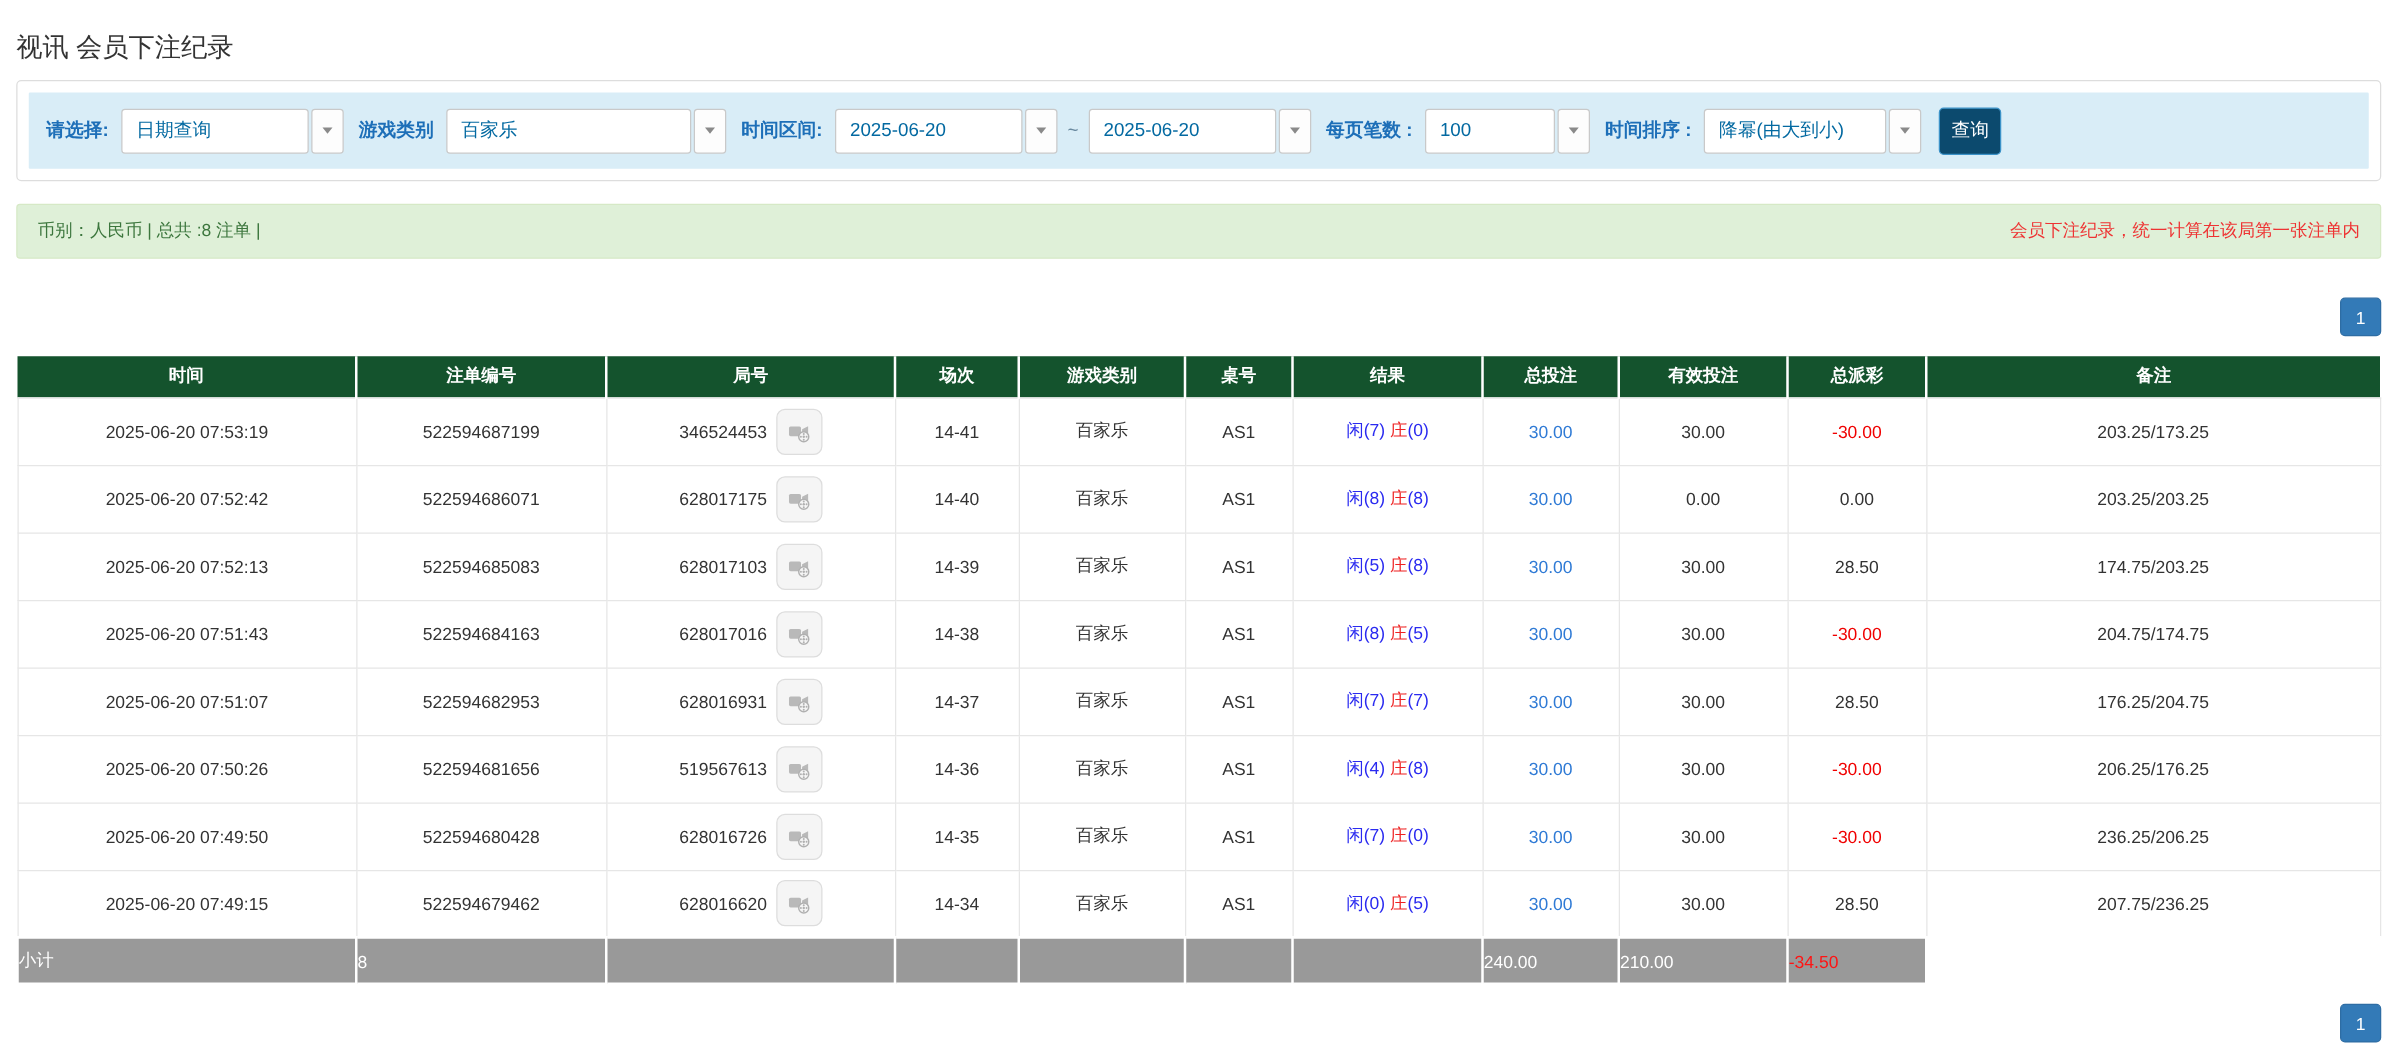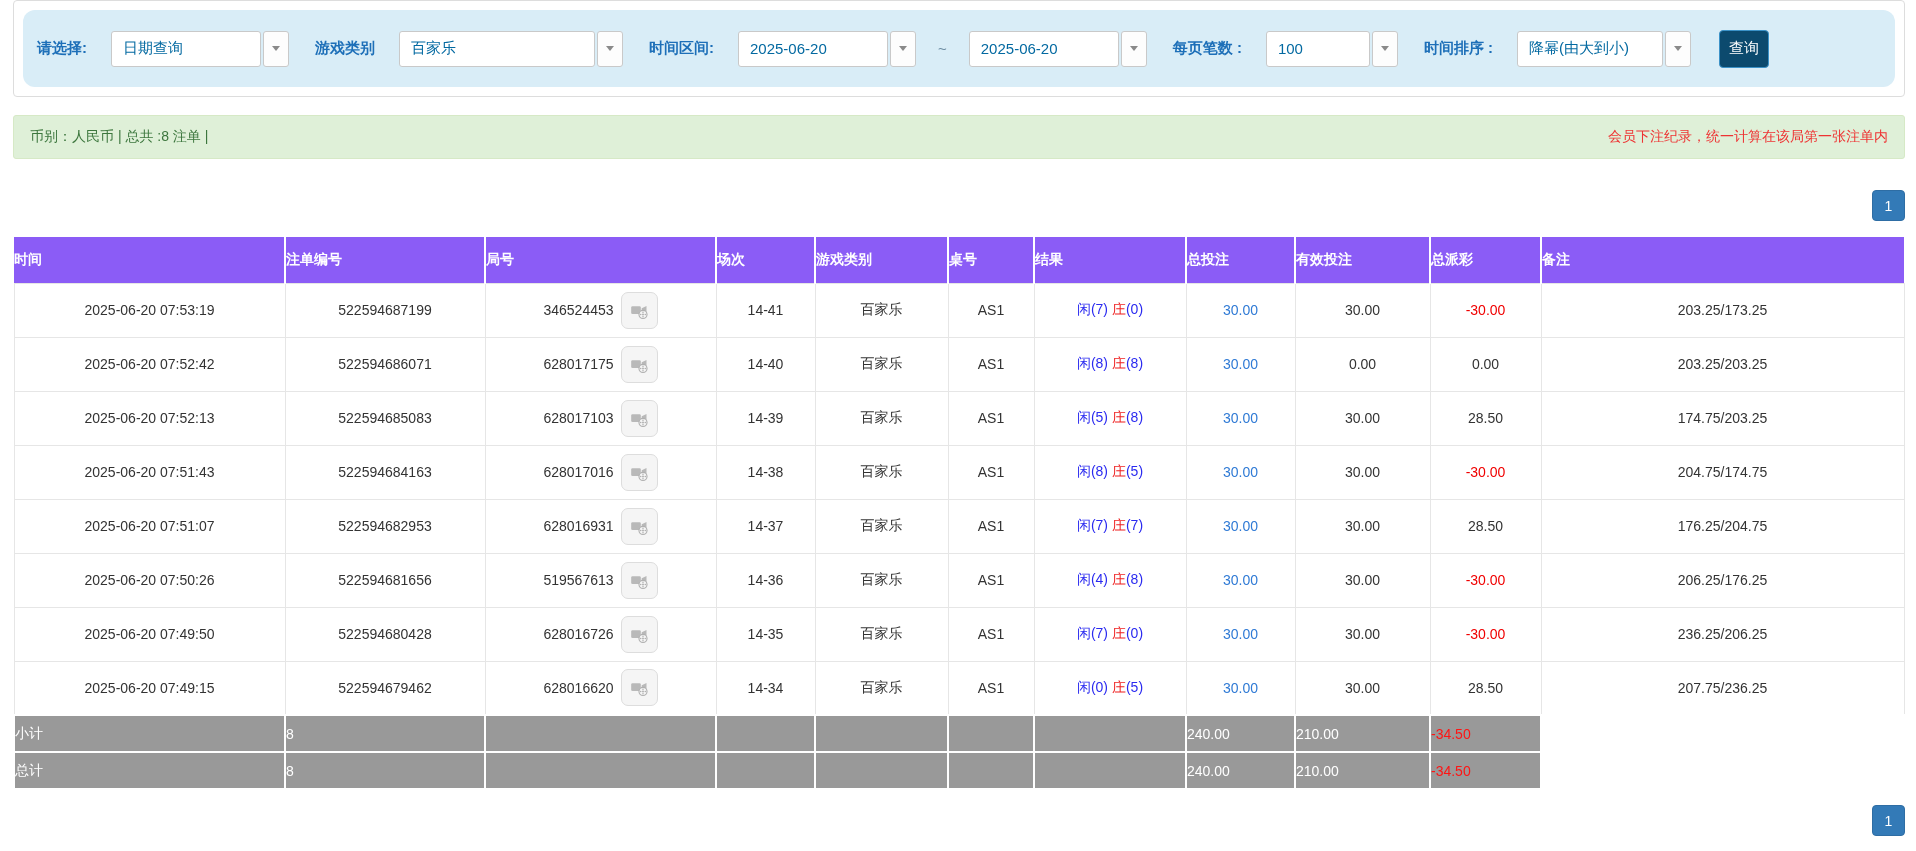--- a/index.html
+++ b/index.html
@@ -4,21 +4,21 @@
 <style>
   * { box-sizing: border-box; margin: 0; padding: 0; }
   html,body { width: 1916px; height: 851px; background:#fff; overflow:hidden;
     font-family:"Liberation Sans","DejaVu Sans",sans-serif; }
   .wrap { padding: 0 11px 0 13px; }
 
   .page-title { margin: 24px 0 12px 0; font-size: 21px; font-weight: 400; color:#333; }
 
   
   .filter-panel { border:1px solid #ddd; border-radius:4px; background:#fff; padding:9px; }
-  .filter-bar { background:#d9edf7; border-radius:12px; height:77px; display:flex; align-items:center; padding:0 8px; gap:20px; }
+  .filter-bar { background:#d9edf7; border-radius:1px; height:61px; display:flex; align-items:center; padding:0 8px; gap:6px; }
   .f-label { color:#1d6fb8; font-weight:bold; font-size:15px; white-space:nowrap; margin:0 4px 0 6px; }
   .sel { display:flex; align-items:center; }
   .sel-box { height:36px; background:#fff; border:1px solid #c9c9c9; border-radius:3px;
     display:flex; align-items:center; padding:0 11px; font-size:15px; color:#0369a1; }
   .sel-arrow { width:26px; height:36px; margin-left:2px; border:1px solid #c9c9c9; border-radius:3px;
     background:#fdfdfd; display:flex; align-items:center; justify-content:center; }
   .sel-arrow::after { content:""; border-left:4px solid transparent; border-right:4px solid transparent;
     border-top:5px solid #8a8a8a; }
   .tilde { color:#6a8aa0; font-size:15px; margin:0 2px; }
   .btn-query { margin-left:8px; height:38px; width:50px; background:#0c4a6e; border:1px solid #3b92c8;
@@ -31,22 +31,22 @@
   .summary-right { color:#ee3333; }
 
   
   .pag-row { margin-top:31px; display:flex; justify-content:flex-end; }
   .pag-row.bottom { margin-top:15px; }
   .pag-btn { width:33px; height:31px; background:#337ab7; border:1px solid #2e6da4; border-radius:4px;
     color:#fff; font-size:14px; display:flex; align-items:center; justify-content:center; cursor:pointer; }
 
   
   table.records { margin-top:16px; width:1892px; border-collapse:collapse; table-layout:fixed; }
-  thead th { background:#8b5cf6; color:#fff; font-size:14px; font-weight:bold; height:46px;
-    border-right:2px solid #fff; text-align:left; }
+  thead th { background:#14532d; color:#fff; font-size:14px; font-weight:bold; height:33px;
+    border-right:2px solid #fff; text-align:center; }
   thead th:last-child { border-right:none; }
   tbody td { background:#fff; height:54px; border:1px solid #e6e6e6; text-align:center;
     font-size:14px; color:#333; }
   .link-blue { color:#2f7ad5; cursor:pointer; text-decoration:none; }
   .neg { color:#f00000; }
   .res-player { color:#2a2af0; }
   .res-banker { color:#ee2222; }
   .res-banker-num { color:#2a2af0; }
   .round-cell { display:flex; align-items:center; justify-content:center; gap:7px; }
   .video-btn { width:37px; height:37px; background:#f5f5f5; border:1px solid #ddd; border-radius:7px;
@@ -54,20 +54,21 @@
 
   tfoot td { background:#999; color:#fff; height:37px; border:2px solid #fff; text-align:left; font-size:14px; }
   tfoot td.remark-blank { background:#fff; }
   tfoot .neg { color:#ff1414; }
 </style>
 </head>
 <body>
 
 <div class="wrap">
 
+  <h1 class="page-title">视讯 会员下注纪录</h1>
 
   <div class="filter-panel">
     <div class="filter-bar">
       <span class="f-label">请选择:</span>
       <div class="sel">
         <div class="sel-box" style="width:150px">日期查询</div>
         <div class="sel-arrow"></div>
       </div>
 
       <span class="f-label">游戏类别</span>
@@ -422,33 +423,20 @@
     <td></td>
     <td></td>
     <td></td>
     <td></td>
     <td></td>
     <td>240.00</td>
     <td>210.00</td>
     <td class="neg">-34.50</td>
     <td class="remark-blank"></td>
   </tr>
-        <tr>
-    <td>总计</td>
-    <td>8</td>
-    <td></td>
-    <td></td>
-    <td></td>
-    <td></td>
-    <td></td>
-    <td>240.00</td>
-    <td>210.00</td>
-    <td class="neg">-34.50</td>
-    <td class="remark-blank"></td>
-  </tr>
       </tfoot>
   </table>
 
   <div class="pag-row bottom">
     <div class="pag-btn">1</div>
   </div>
 
 </div>
 
 </body></html>

